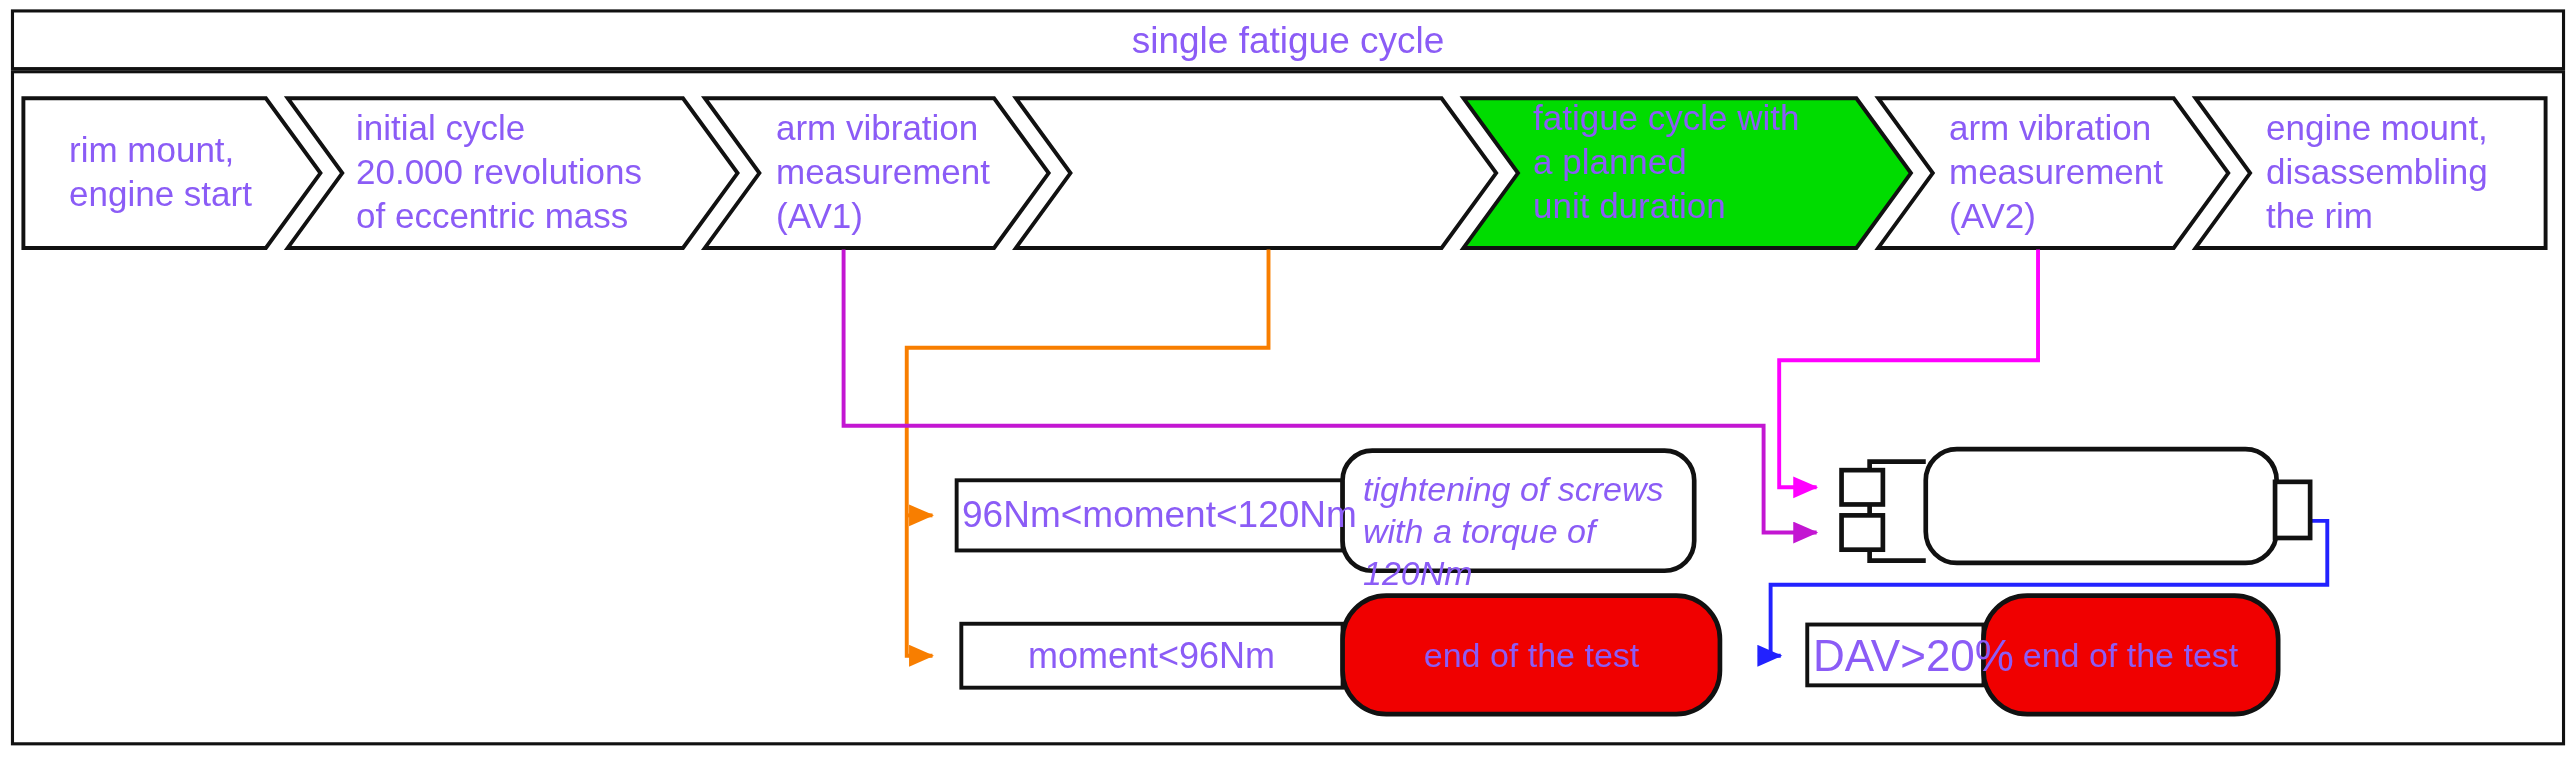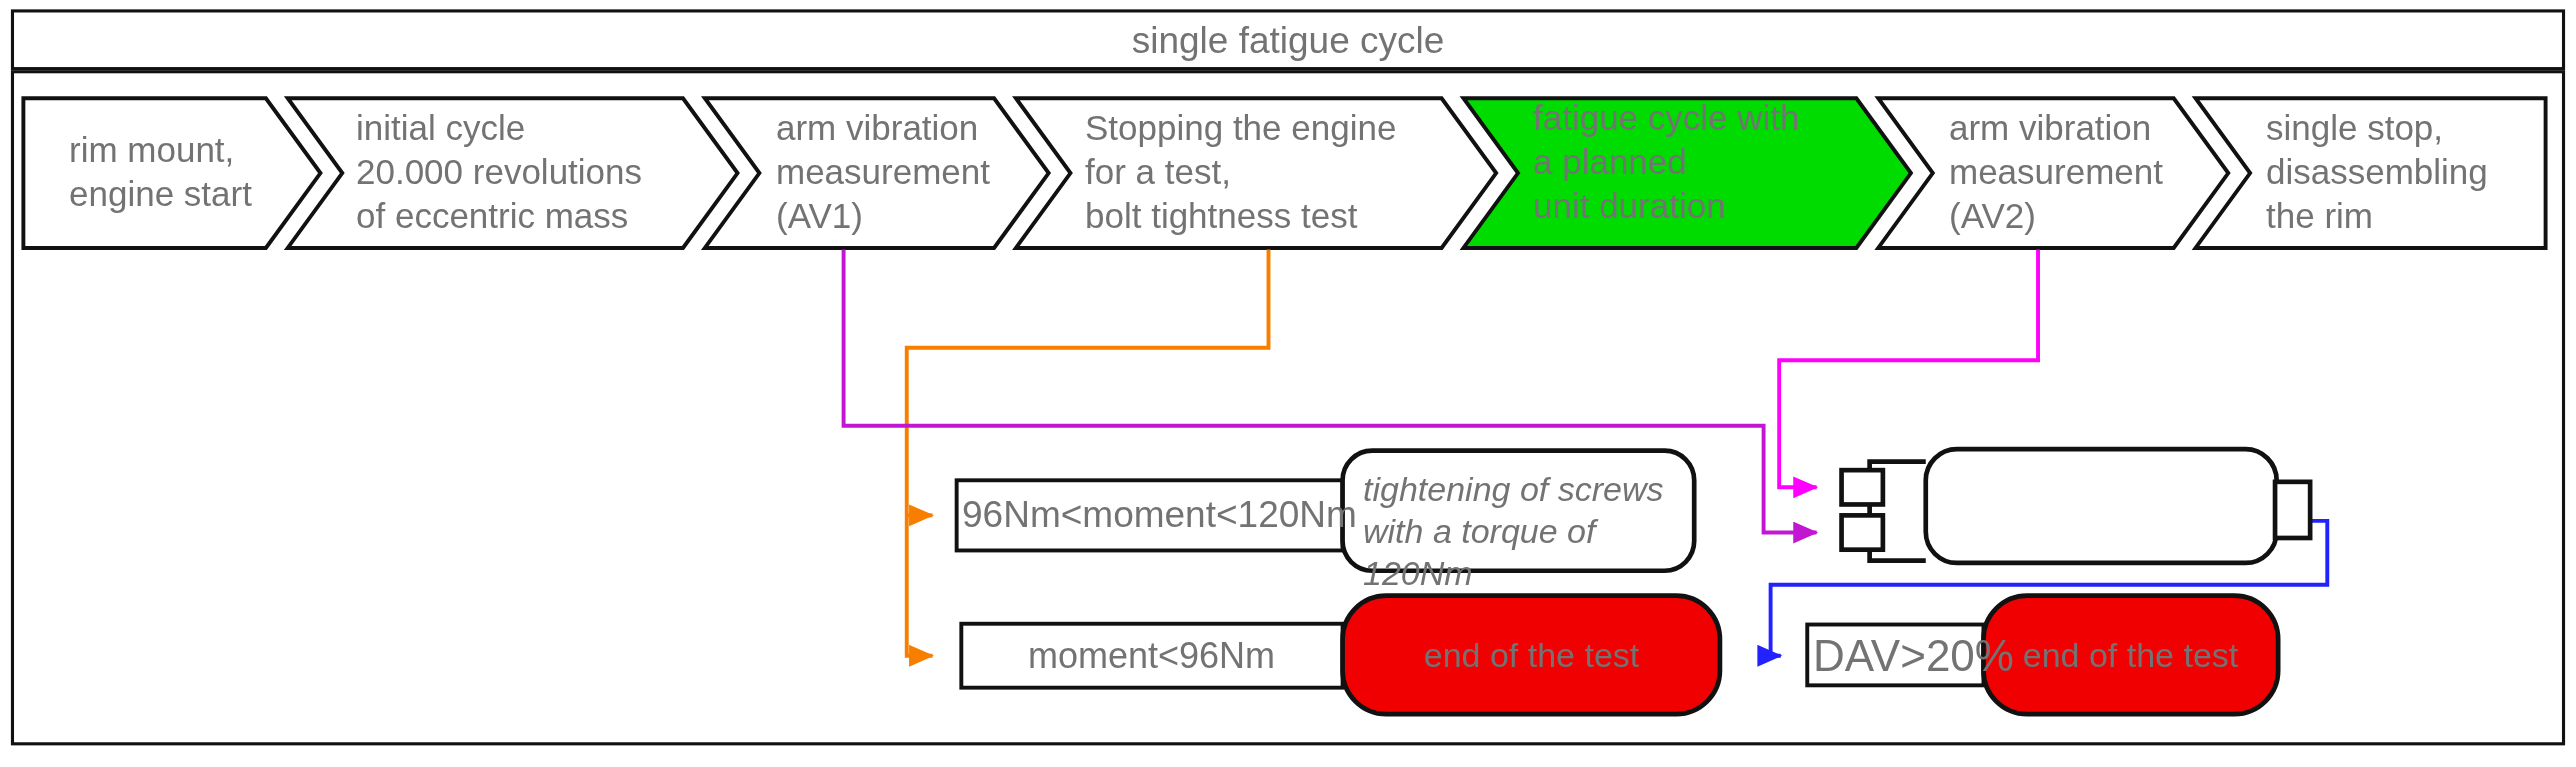--- a/index.html
+++ b/index.html
@@ -1,19 +1,19 @@
 <!DOCTYPE html>
 <html style="font-size:12.5px"><head>
 <meta charset="utf-8">
 <style>
   html,body{margin:0;padding:0;background:#ffffff;}
   .stage{position:relative;width:2576px;height:768px;background:#ffffff;overflow:hidden;
          font-family:"Liberation Sans",sans-serif;color:#111;}
   .stage svg{position:absolute;left:0;top:0;width:2576px;height:768px;}
-  .txt{position:absolute;white-space:pre-line;color:#737373;}
+  .txt{position:absolute;white-space:pre-line;color:#8b5cf6;}
   .title-txt{font-size:37px;line-height:56px;text-align:center;}
   .step-txt{font-size:35px;line-height:44px;text-align:left;}
   .box-txt{font-size:34px;}
   .vcenter{display:flex;align-items:center;}
   .hcenter{justify-content:center;text-align:center;}
 </style>
 </head>
 <body>
 
 <div class="stage">
@@ -69,30 +69,27 @@
   <div class="txt title-txt" style="left:12.5px;top:12.5px;width:2551px;">single fatigue cycle</div>
 
   <div class="txt step-txt" style="left:69px;top:128px;width:226px;">rim mount,
 engine start</div>
   <div class="txt step-txt" style="left:356px;top:106px;width:347px;">initial cycle
 20.000 revolutions
 of eccentric mass</div>
   <div class="txt step-txt" style="left:776px;top:106px;width:242px;">arm vibration
 measurement
 (AV1)</div>
-  <div class="txt step-txt" style="left:1085px;top:106px;width:374px;">Stopping the engine
-for a test,
-bolt tightness test</div>
   <div class="txt step-txt" style="left:1533px;top:96px;width:343px;">fatigue cycle with
 a planned
 unit duration</div>
   <div class="txt step-txt" style="left:1949px;top:106px;width:242px;">arm vibration
 measurement
 (AV2)</div>
-  <div class="txt step-txt" style="left:2266px;top:106px;width:281px;">single stop,
+  <div class="txt step-txt" style="left:2266px;top:106px;width:281px;">engine mount,
 disassembling
 the rim</div>
 
   <div class="txt box-txt vcenter" style="left:962px;top:480px;width:376px;height:70px;font-size:37px;">96Nm&lt;moment&lt;120Nm</div>
   <div class="txt box-txt" style="left:1363px;top:468px;width:327px;line-height:42px;font-style:italic;">tightening of screws
 with a torque of 120Nm</div>
   <div class="txt box-txt vcenter hcenter" style="left:961px;top:624px;width:381px;height:64px;font-size:36px;">moment&lt;96Nm</div>
   <div class="txt box-txt vcenter hcenter" style="left:1343px;top:596px;width:377px;height:119px;">end of the test</div>
 
   <div class="txt box-txt vcenter" style="left:1813px;top:625px;width:167px;height:61px;font-size:44px;">DAV&gt;20%</div>

